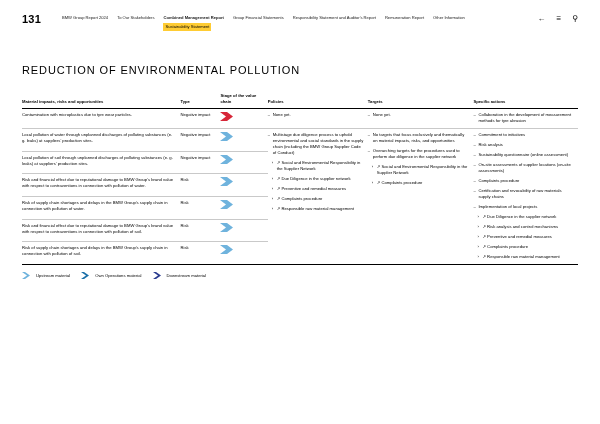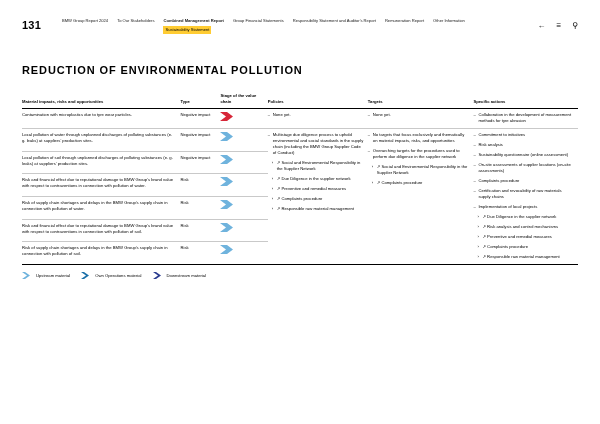--- a/index.html
+++ b/index.html
@@ -18,21 +18,21 @@
     position: relative;
     width: 600px;
     height: 424px;
     box-sizing: border-box;
     padding: 14px 22px 0 22px;
   }
 
   
   .topnav {
     display: flex;
-    align-items: center;
+    align-items: flex-start;
     gap: 18px;
     height: 22px;
   }
   .pagenum {
     font-size: 11px;
     font-weight: bold;
     line-height: 11px;
     margin-right: 3px;
     letter-spacing: 0.2px;
   }
@@ -72,21 +72,21 @@
   }
   .nav-icon {
     font-size: 8px;
     line-height: 8px;
     color: #000;
   }
 
   
   h1.title {
     font-size: 11px;
-    font-weight: bold;
+    font-weight: normal;
     letter-spacing: 0.9px;
     margin: 28px 0 12px 0;
     line-height: 13px;
   }
 
   
   table.matrix {
     width: 100%;
     border-collapse: collapse;
     margin-top: 16px;

